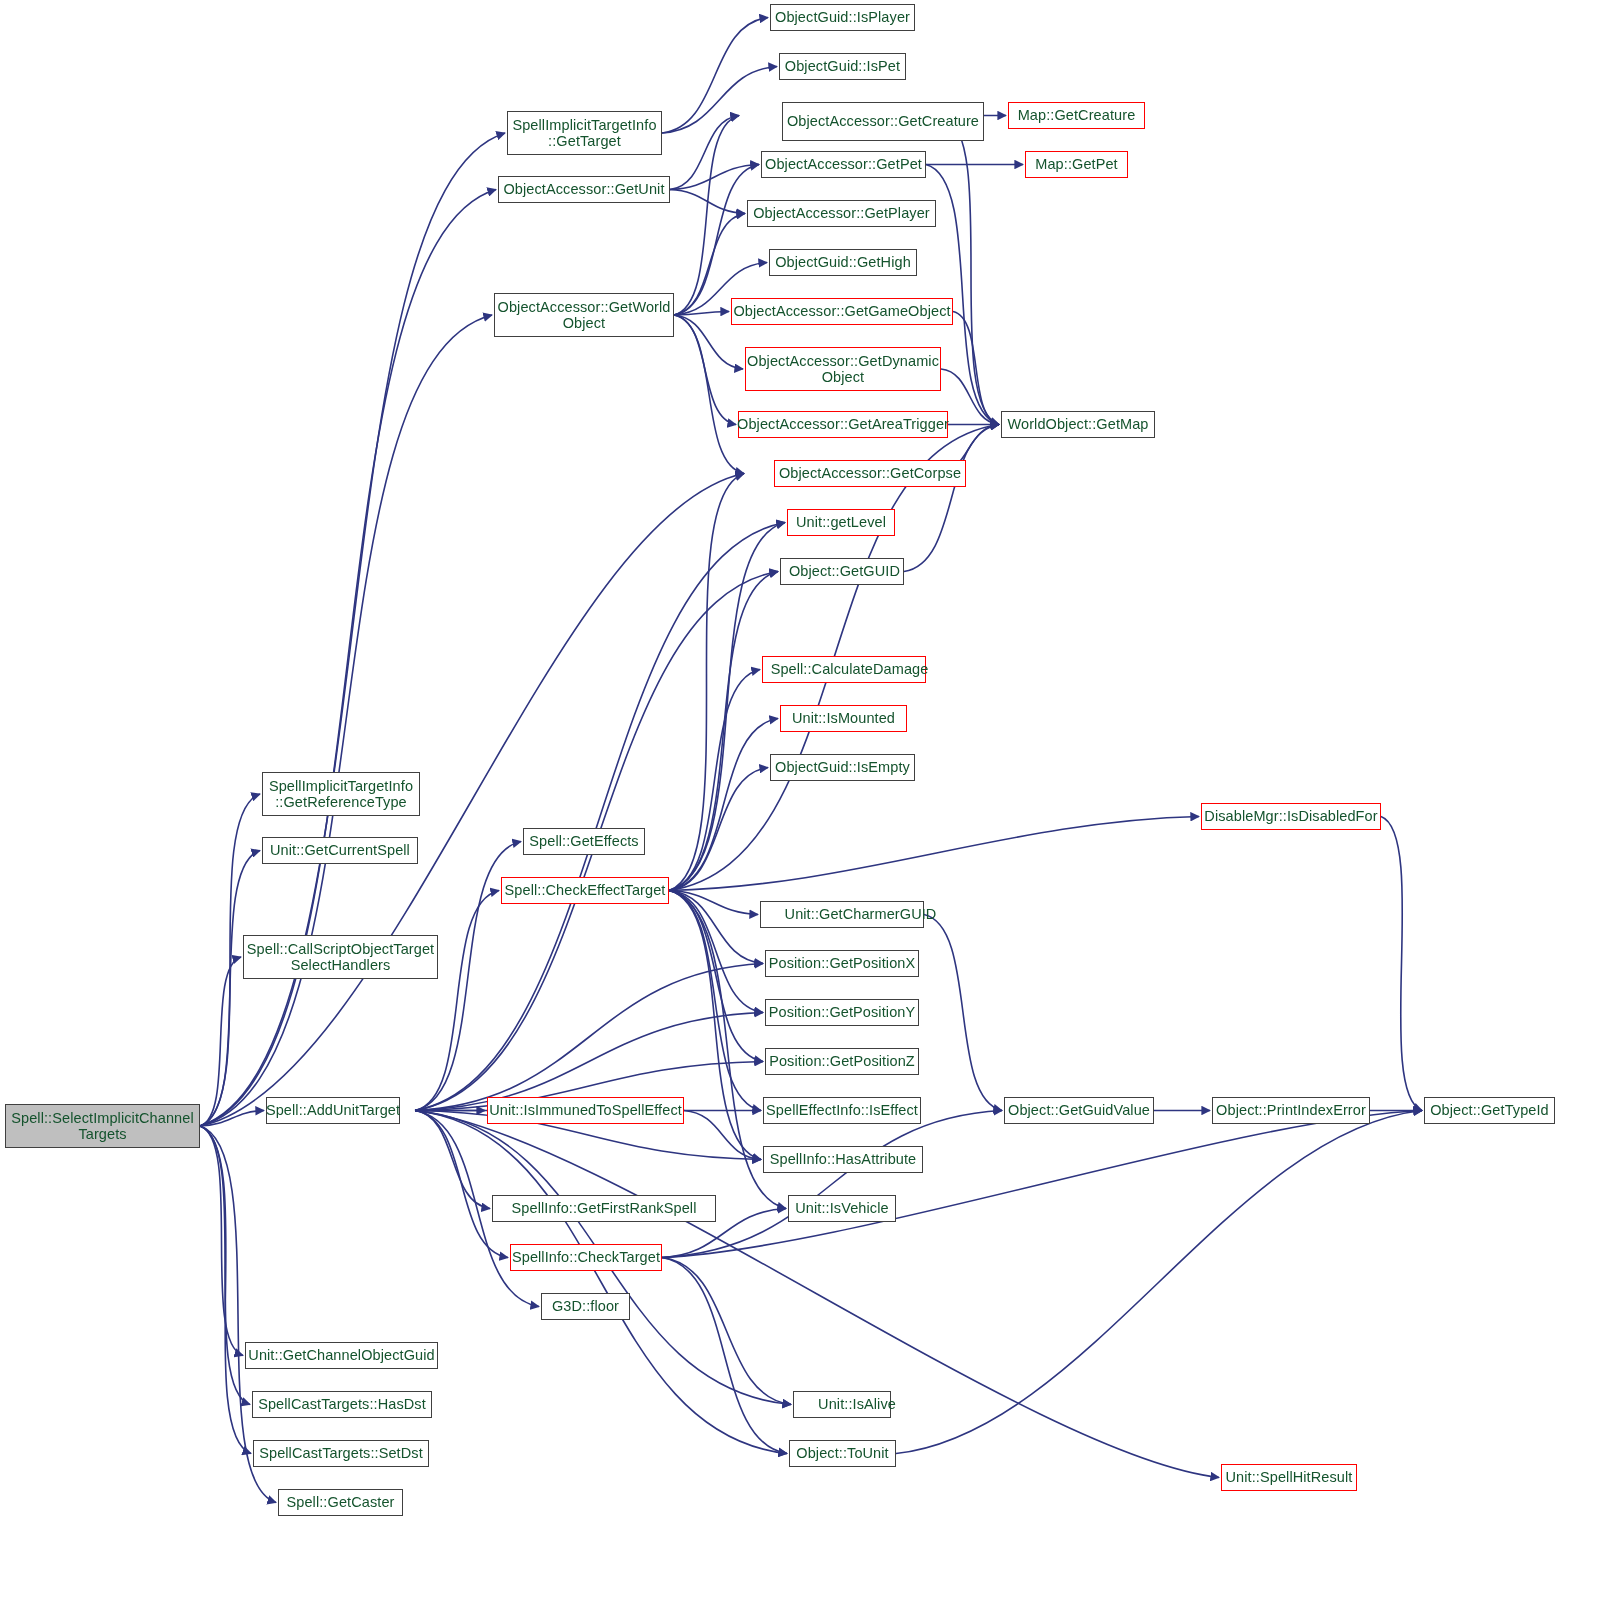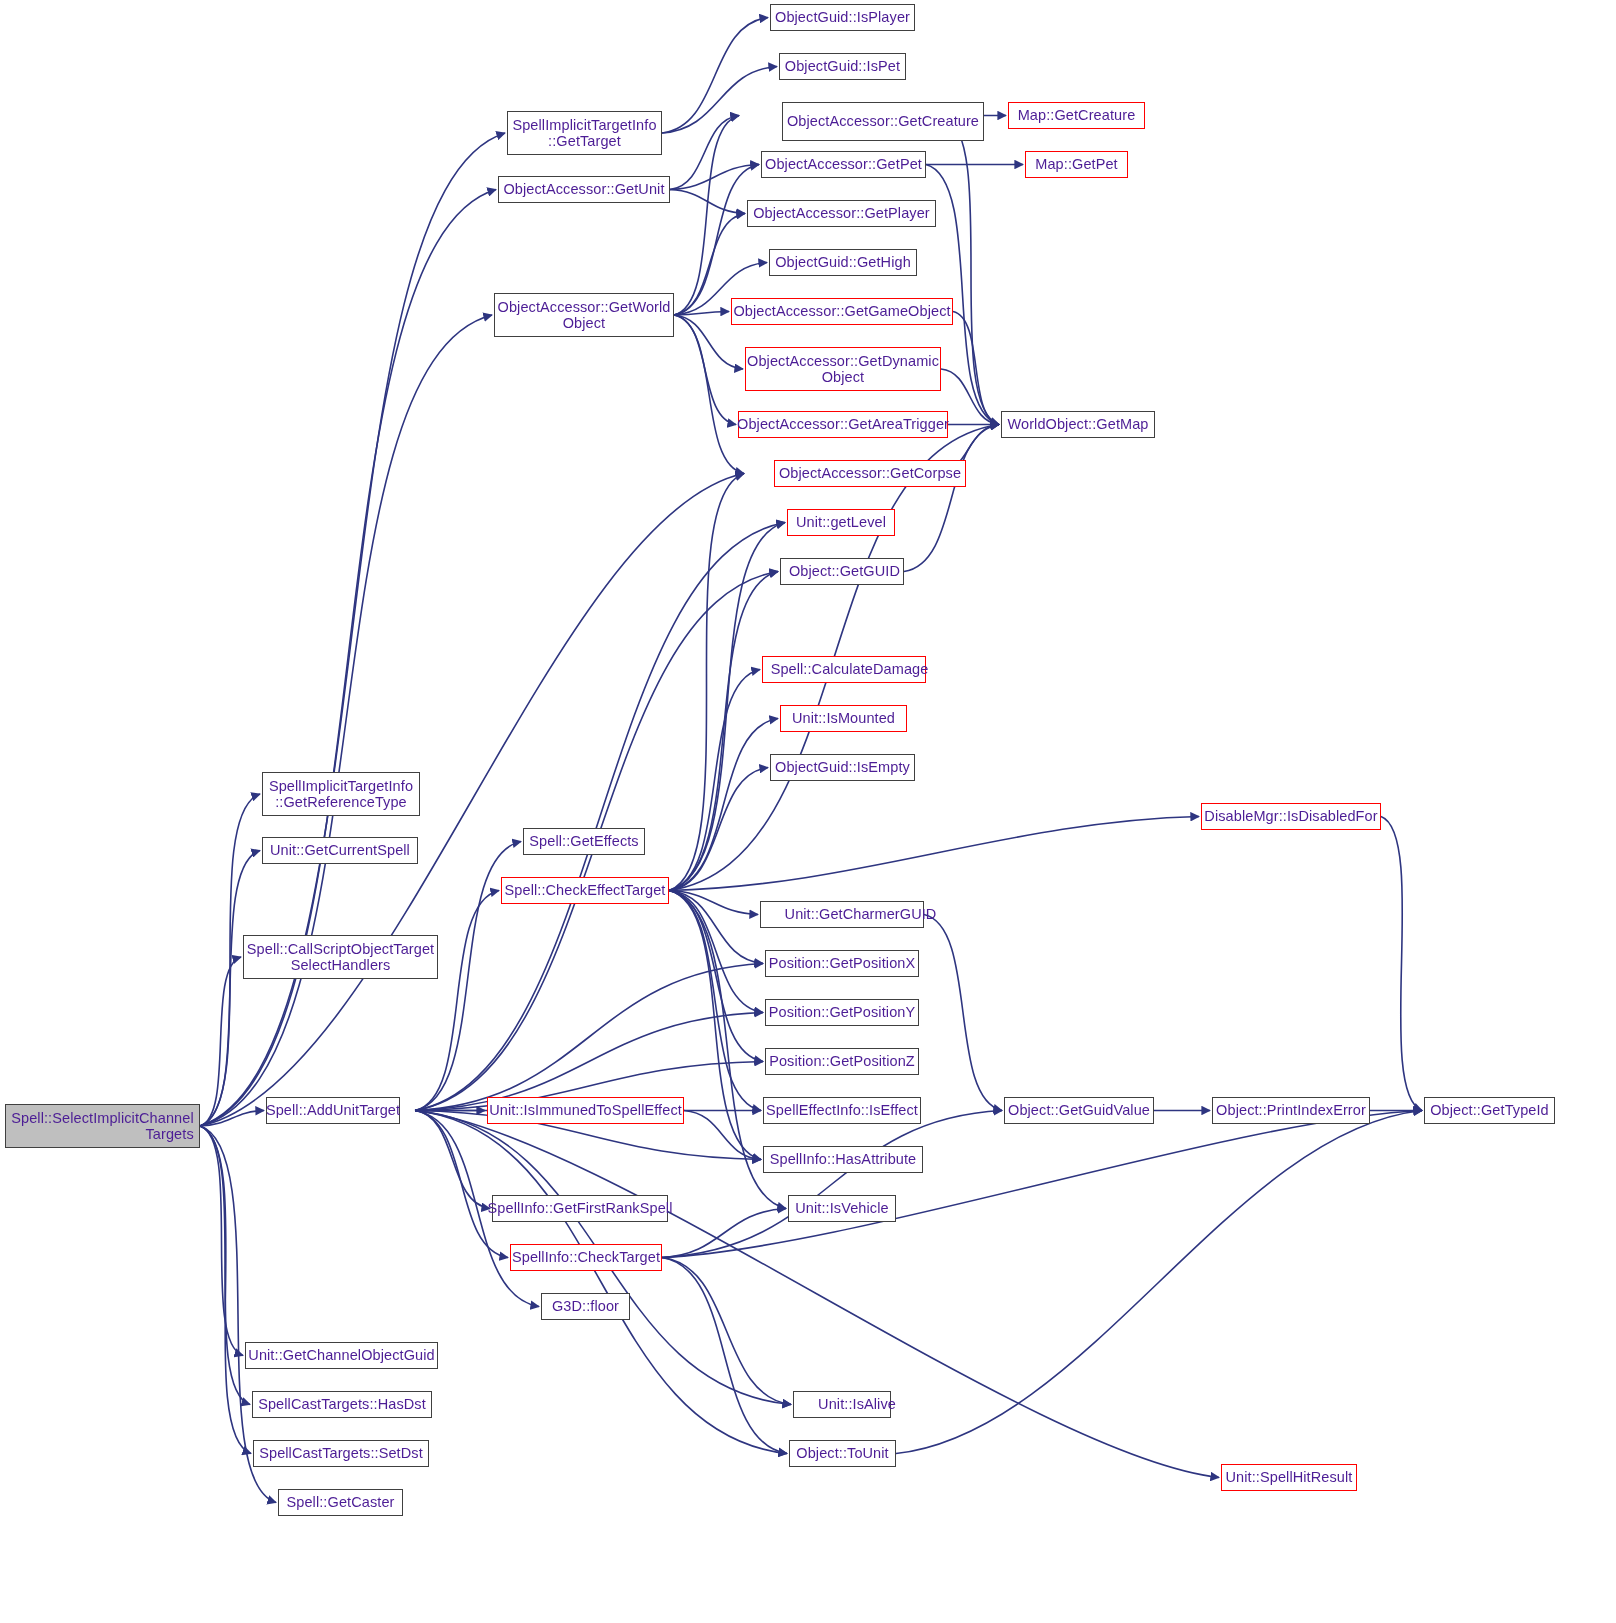--- a/index.html
+++ b/index.html
@@ -25,21 +25,21 @@
   }
   .node {
     position: absolute;
     box-sizing: border-box;
     display: flex;
     align-items: center;
     justify-content: center;
     text-align: center;
     background: #ffffff;
     border: 1px solid #404040;
-    color: #4c1d95;
+    color: #14532d;
     font-size: 14.5px;
     line-height: 1.12;
     letter-spacing: 0.1px;
     white-space: pre-line;
     padding: 0 3px;
     cursor: pointer;
   }
   .node.red {
     border-color: #ff0000;
   }
@@ -131,21 +131,21 @@
         <path d="M 684 1110.5 C 723.55 1113.44, 721.45 1156.56, 761 1159.5" marker-end="url(#arrow)"></path>
         <path d="M 662 1257.5 C 829.7 1248.68, 834.3 1119.32, 1002 1110.5" marker-end="url(#arrow)"></path>
         <path d="M 662 1257.5 C 852 1248.68, 1232 1119.32, 1422 1110.5" marker-end="url(#arrow)"></path>
         <path d="M 662 1257.5 C 722.7 1254.56, 725.3 1211.44, 786 1208.5" marker-end="url(#arrow)"></path>
         <path d="M 662 1257.5 C 734.75 1266.32, 718.25 1395.68, 791 1404.5" marker-end="url(#arrow)"></path>
         <path d="M 662 1257.5 C 737.85 1269.26, 711.15 1441.74, 787 1453.5" marker-end="url(#arrow)"></path>
         <path d="M 896 1453.5 C 1086 1432.92, 1232 1131.08, 1422 1110.5" marker-end="url(#arrow)"></path>
       </g>
   </svg>
   <div id="nodes">
-      <div class="node root" style="left: 5px; top: 1104px; width: 195px; height: 44px; text-align: right;"><span>Spell::SelectImplicitChannel
+      <div class="node root" style="left: 5px; top: 1104px; width: 195px; height: 44px;"><span>Spell::SelectImplicitChannel
 Targets</span></div>
       <div class="node" style="left: 770px; top: 4px; width: 145px; height: 27px;"><span>ObjectGuid::IsPlayer</span></div>
       <div class="node" style="left: 779px; top: 53px; width: 127px; height: 27px;"><span>ObjectGuid::IsPet</span></div>
       <div class="node" style="left: 782px; top: 102px; width: 202px; height: 39px;"><span>ObjectAccessor::GetCreature</span></div>
       <div class="node red" style="left: 1008px; top: 102px; width: 137px; height: 27px;"><span>Map::GetCreature</span></div>
       <div class="node" style="left: 761px; top: 151px; width: 165px; height: 27px;"><span>ObjectAccessor::GetPet</span></div>
       <div class="node red" style="left: 1025px; top: 151px; width: 103px; height: 27px;"><span>Map::GetPet</span></div>
       <div class="node" style="left: 507px; top: 111px; width: 155px; height: 44px;"><span>SpellImplicitTargetInfo
 ::GetTarget</span></div>
       <div class="node" style="left: 498px; top: 176px; width: 172px; height: 27px;"><span>ObjectAccessor::GetUnit</span></div>
@@ -176,21 +176,21 @@
       <div class="node" style="left: 765px; top: 950px; width: 154px; height: 27px;"><span>Position::GetPositionX</span></div>
       <div class="node" style="left: 765px; top: 999px; width: 154px; height: 27px;"><span>Position::GetPositionY</span></div>
       <div class="node" style="left: 765px; top: 1048px; width: 154px; height: 27px;"><span>Position::GetPositionZ</span></div>
       <div class="node" style="left: 763px; top: 1097px; width: 158px; height: 27px;"><span>SpellEffectInfo::IsEffect</span></div>
       <div class="node" style="left: 1004px; top: 1097px; width: 150px; height: 27px;"><span>Object::GetGuidValue</span></div>
       <div class="node" style="left: 1212px; top: 1097px; width: 158px; height: 27px;"><span>Object::PrintIndexError</span></div>
       <div class="node" style="left: 1424px; top: 1097px; width: 131px; height: 27px;"><span>Object::GetTypeId</span></div>
       <div class="node" style="left: 266px; top: 1097px; width: 134px; height: 27px;"><span>Spell::AddUnitTarget</span></div>
       <div class="node red" style="left: 487px; top: 1097px; width: 197px; height: 27px;"><span>Unit::IsImmunedToSpellEffect</span></div>
       <div class="node" style="left: 763px; top: 1146px; width: 160px; height: 27px;"><span>SpellInfo::HasAttribute</span></div>
-      <div class="node" style="left: 492px; top: 1195px; width: 176px; height: 27px;"><span>SpellInfo::GetFirstRankSpell</span></div>
+      <div class="node" style="left: 492px; top: 1195px; width: 224px; height: 27px;"><span>SpellInfo::GetFirstRankSpell</span></div>
       <div class="node" style="left: 788px; top: 1195px; width: 108px; height: 27px;"><span>Unit::IsVehicle</span></div>
       <div class="node red" style="left: 510px; top: 1244px; width: 152px; height: 27px;"><span>SpellInfo::CheckTarget</span></div>
       <div class="node" style="left: 541px; top: 1293px; width: 89px; height: 27px;"><span>G3D::floor</span></div>
       <div class="node" style="left: 245px; top: 1342px; width: 193px; height: 27px;"><span>Unit::GetChannelObjectGuid</span></div>
       <div class="node" style="left: 252px; top: 1391px; width: 180px; height: 27px;"><span>SpellCastTargets::HasDst</span></div>
       <div class="node" style="left: 253px; top: 1440px; width: 176px; height: 27px;"><span>SpellCastTargets::SetDst</span></div>
       <div class="node" style="left: 278px; top: 1489px; width: 125px; height: 27px;"><span>Spell::GetCaster</span></div>
       <div class="node" style="left: 793px; top: 1391px; width: 98px; height: 27px; padding-left: 33px;"><span>Unit::IsAlive</span></div>
       <div class="node" style="left: 789px; top: 1440px; width: 107px; height: 27px;"><span>Object::ToUnit</span></div>
       <div class="node red" style="left: 1221px; top: 1464px; width: 136px; height: 27px;"><span>Unit::SpellHitResult</span></div>

